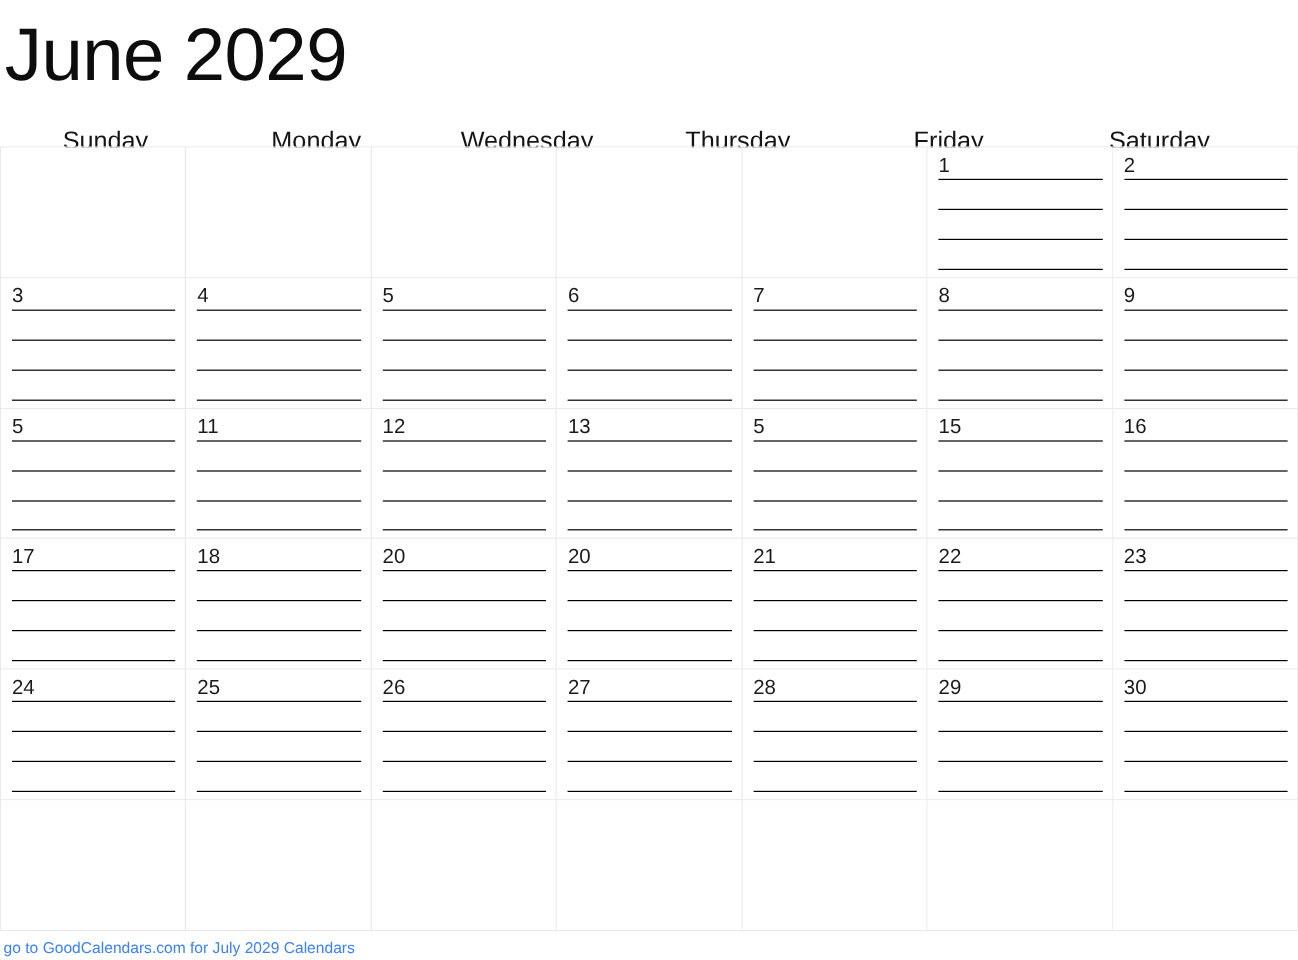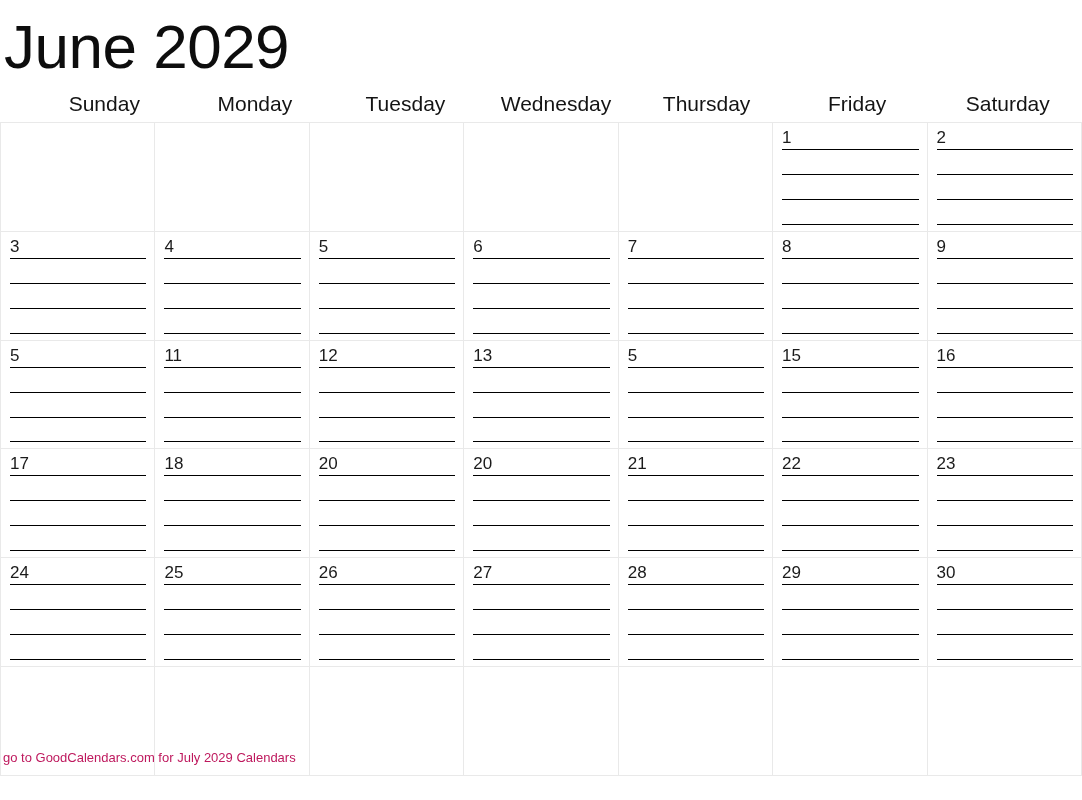--- a/index.html
+++ b/index.html
@@ -35,25 +35,24 @@
     font-weight: 300;
     letter-spacing: -0.5px;
     color: #0d0d0d;
     white-space: nowrap;
   }
 
   
   .weekdays {
     position: absolute;
     left: 0;
-    top: 90px;
+    top: 104px;
     width: 1054px;
     height: 30px;
     display: flex;
-    margin-left: 29px;
   }
   .weekday {
     flex: 1 1 0;
     text-align: center;
     font-size: 21px;
     line-height: 28px;
     font-weight: 300;
     color: #141414;
     white-space: nowrap;
   }
@@ -109,39 +108,38 @@
   .wline {
     height: 0;
     border-bottom: 1.6px solid #000000;
     width: 100%;
   }
 
   
   .footer {
     position: absolute;
     left: 3px;
-    top: 750px;
+    top: 782px;
     font-size: 13px;
     line-height: 16px;
     font-weight: 400;
-    color: #be185d;
+    color: #3b82f6;
     white-space: nowrap;
   }
 </style>
 </head>
 <body>
 
 <div class="page">
 
   <div class="title">June 2029</div>
 
   <div class="weekdays">
       <div class="weekday">Sunday</div>
       <div class="weekday">Monday</div>
-      <div class="weekday">Tuesday</div>
       <div class="weekday">Wednesday</div>
       <div class="weekday">Thursday</div>
       <div class="weekday">Friday</div>
       <div class="weekday">Saturday</div>
     </div>
 
   <div class="grid">
       <div class="week">
         <div class="day empty-cell"></div>
         <div class="day empty-cell"></div>

